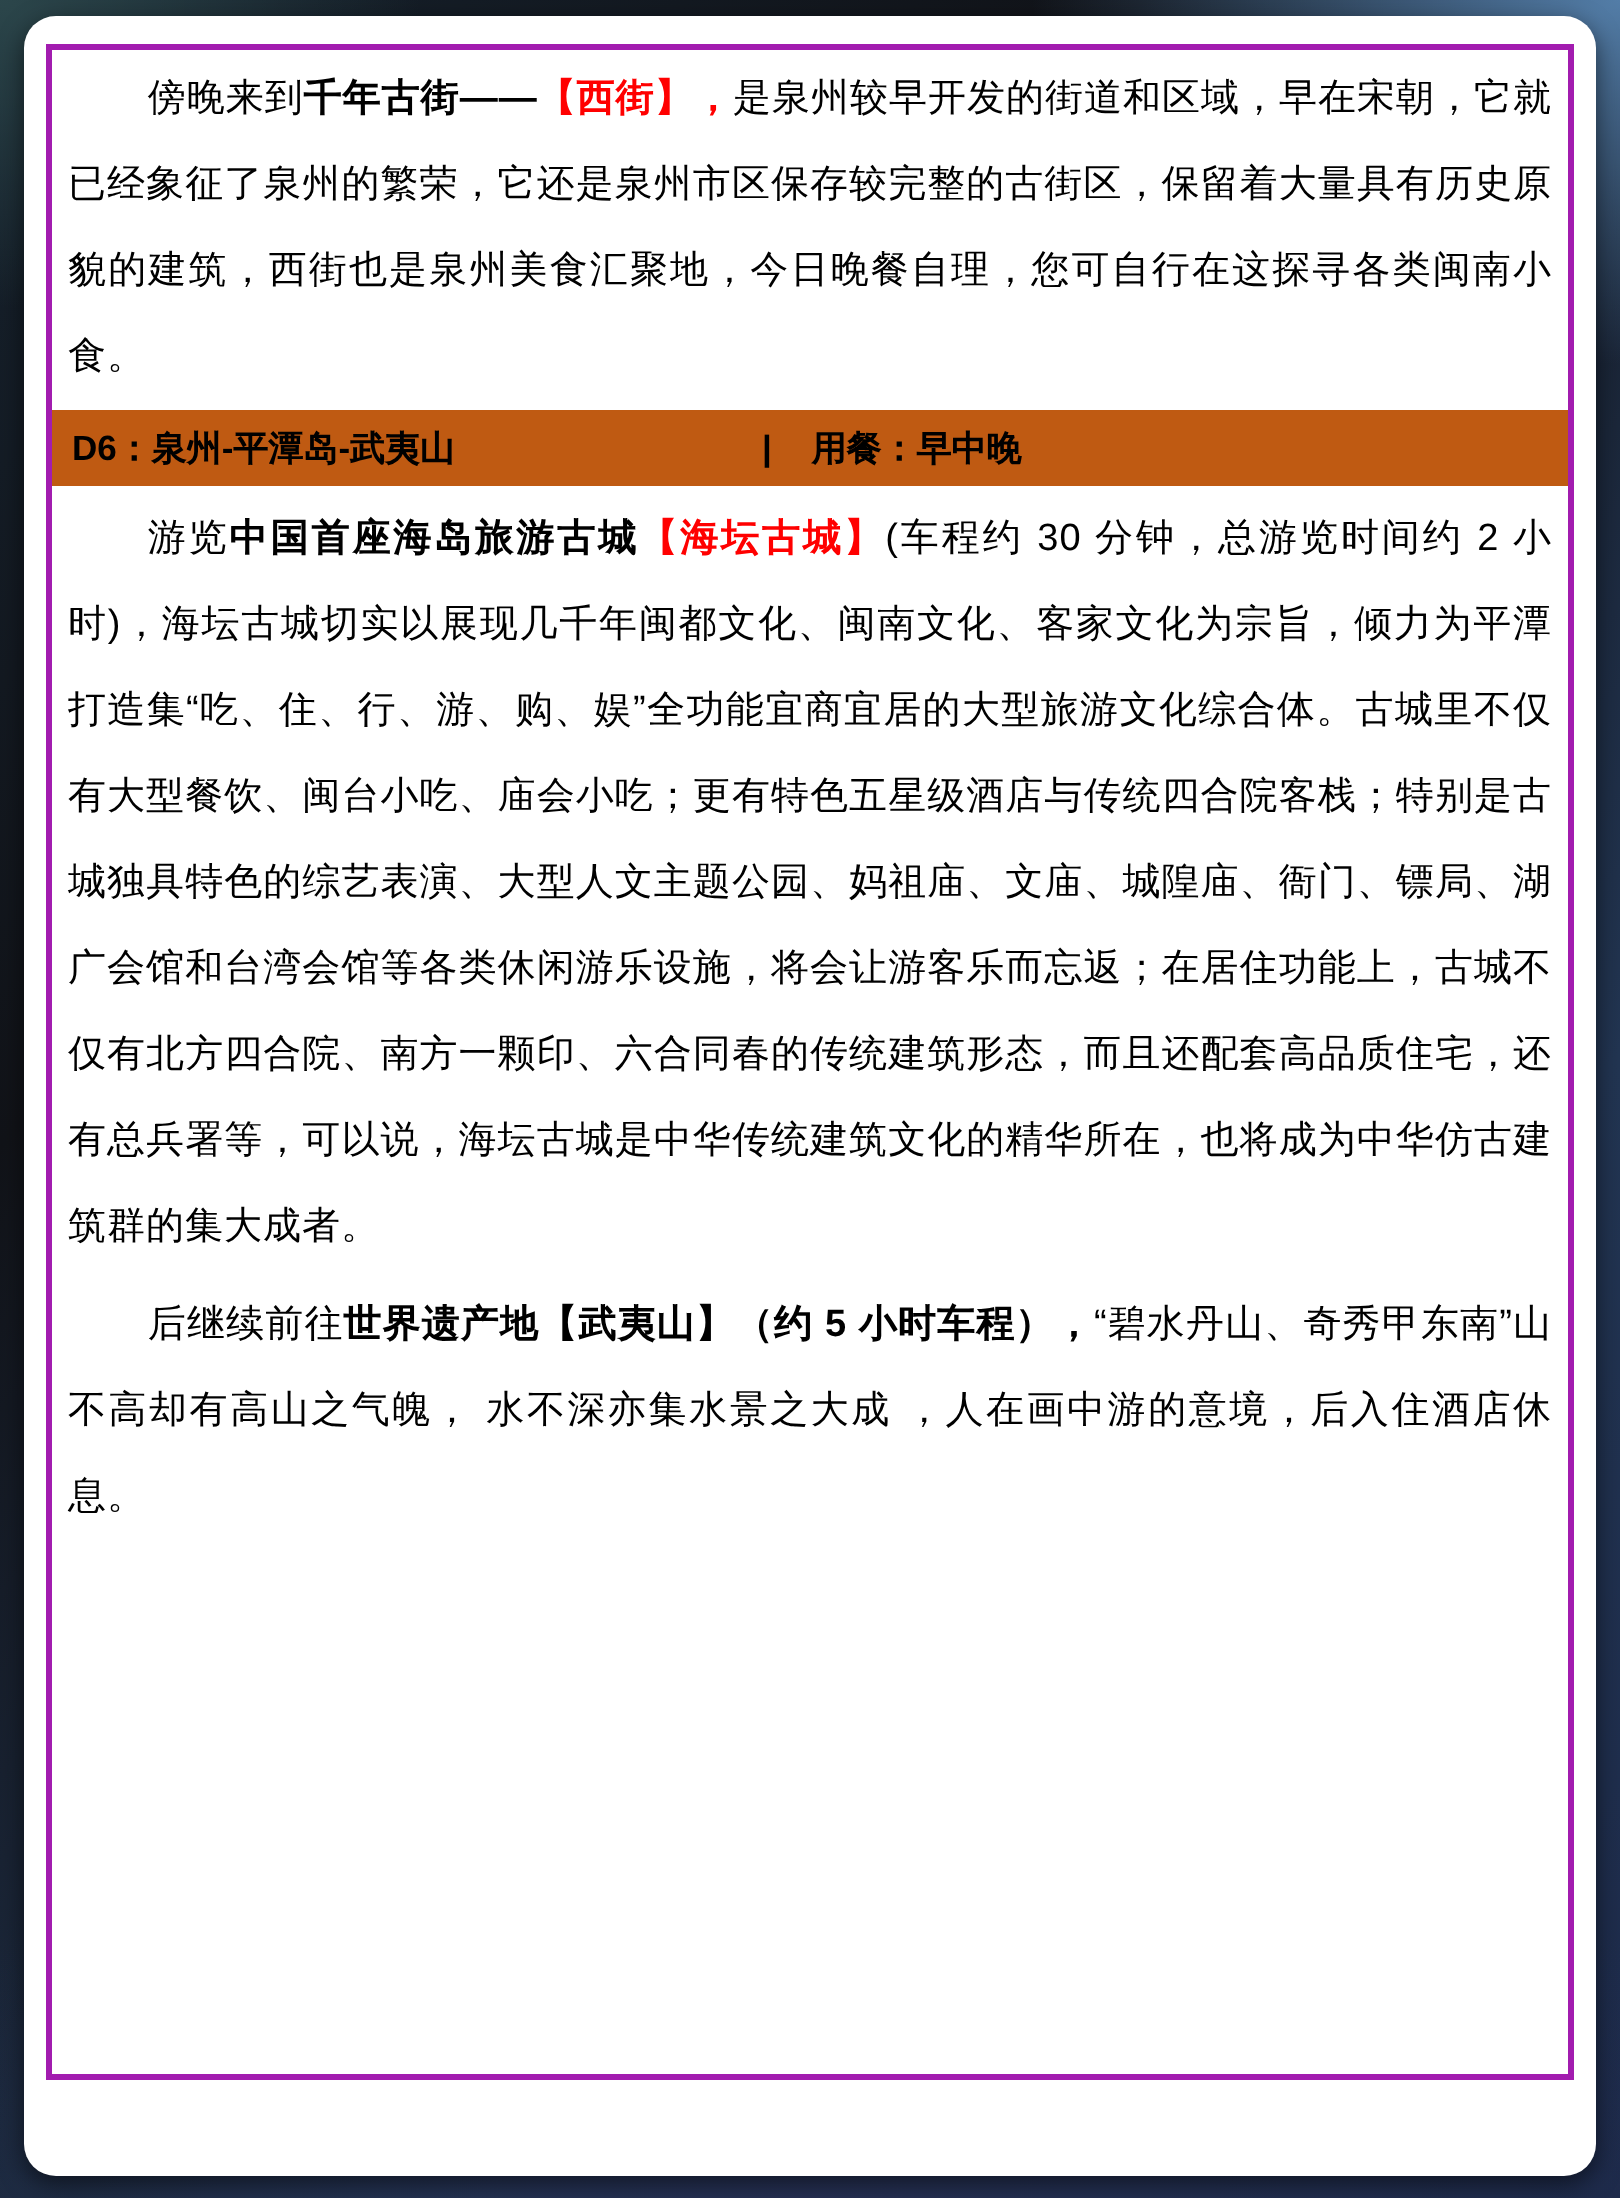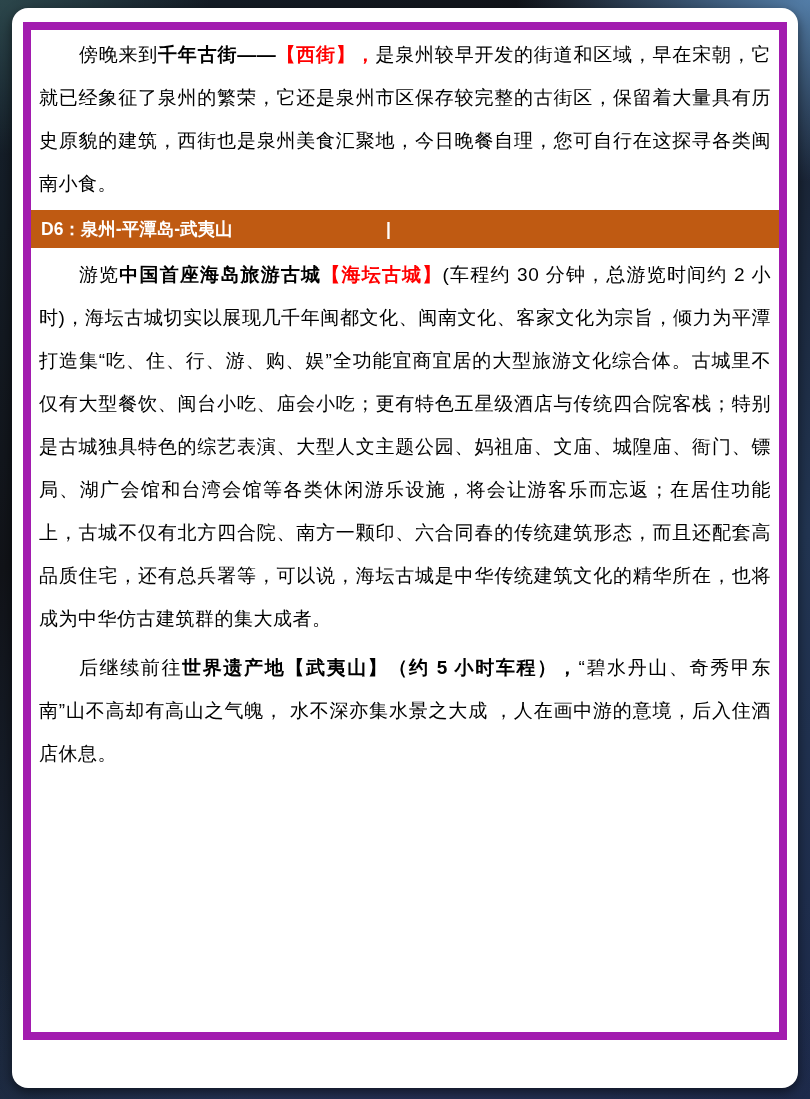--- a/index.html
+++ b/index.html
@@ -20,52 +20,53 @@
       radial-gradient(ellipse 600px 400px at 50% 100%, rgba(38,48,84,0.9), rgba(38,48,84,0) 75%),
       linear-gradient(135deg,#16222e 0%,#111318 30%,#223552 70%,#1d2a4a 100%);
   }
   .page{
     position:absolute;left:12px;top:8px;width:786px;height:1080px;
     background:#ffffff;border-radius:16px;
     box-shadow:0 4px 12px rgba(0,0,0,0.55);
   }
   .box{
     position:absolute;left:11px;top:14px;width:764px;height:1018px;
-    border:8px solid #a21caf;box-sizing:border-box;overflow:hidden;background:#ffffff;
+    border:3px solid #a21caf;box-sizing:border-box;overflow:hidden;background:#ffffff;
   }
   .para{
     margin:0;padding:3px 8px;
     font-size:19px;line-height:43px;color:var(--text);
     text-align:justify;text-indent:2.1em;
   }
   .para span{letter-spacing:0.5px;}
   .para .b{font-weight:bold;}
   .para .r{font-weight:bold;color:var(--red);}
   .daybar{
     display:flex;align-items:center;height:38px;margin:2px 0;
-    background:var(--header-bg);color:#ffffff;
+    background:var(--header-bg);color:#000000;
     font-weight:bold;font-size:17.5px;padding:0 10px;box-sizing:border-box;
   }
   .daybar .day{width:345px;}
   .daybar .lodging{flex:1;}
   .daybar .pipe{margin-right:20px;}
   .daybar .meals{width:150px;}
 </style>
 </head>
 <body>
 
 <div class="bg">
   <div class="page">
     <div class="box">
 
       <p class="para"><span>傍晚来到</span><span class="b">千年古街——</span><span class="b r">【西街】，</span><span>是泉州较早开发的街道和区域，早在宋朝，它就已经象征了泉州的繁荣，它还是泉州市区保存较完整的古街区，保留着大量具有历史原貌的建筑，西街也是泉州美食汇聚地，今日晚餐自理，您可自行在这探寻各类闽南小食。</span></p>
 
       <div class="daybar">
         <span class="day">D6：泉州-平潭岛-武夷山</span>
         <span class="pipe">|</span>
+        <span class="meals">用餐：早中晚</span>
       </div>
 
       <p class="para"><span>游览</span><span class="b">中国首座海岛旅游古城</span><span class="b r">【海坛古城】</span><span>(车程约 30 分钟，总游览时间约 2 小时)，海坛古城切实以展现几千年闽都文化、闽南文化、客家文化为宗旨，倾力为平潭打造集“吃、住、行、游、购、娱”全功能宜商宜居的大型旅游文化综合体。古城里不仅有大型餐饮、闽台小吃、庙会小吃；更有特色五星级酒店与传统四合院客栈；特别是古城独具特色的综艺表演、大型人文主题公园、妈祖庙、文庙、城隍庙、衙门、镖局、湖广会馆和台湾会馆等各类休闲游乐设施，将会让游客乐而忘返；在居住功能上，古城不仅有北方四合院、南方一颗印、六合同春的传统建筑形态，而且还配套高品质住宅，还有总兵署等，可以说，海坛古城是中华传统建筑文化的精华所在，也将成为中华仿古建筑群的集大成者。</span></p>
       <p class="para"><span>后继续前往</span><span class="b">世界遗产地【武夷山】（约 5 小时车程），</span><span>“碧水丹山、奇秀甲东南”山不高却有高山之气魄， 水不深亦集水景之大成 ，人在画中游的意境，后入住酒店休息。</span></p>
 
     </div>
   </div>
 </div>
 
 </body></html>

